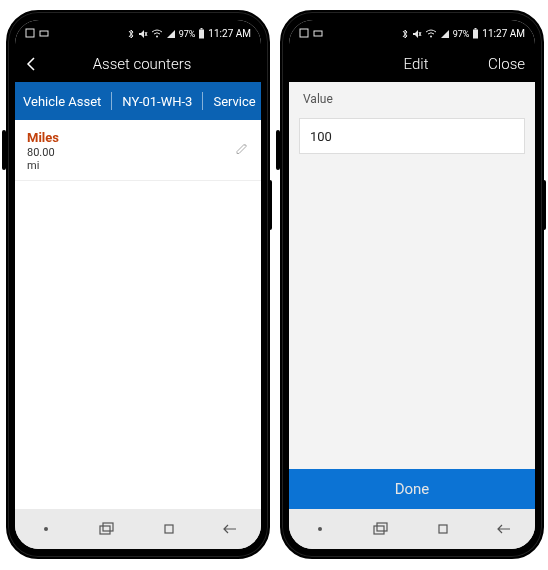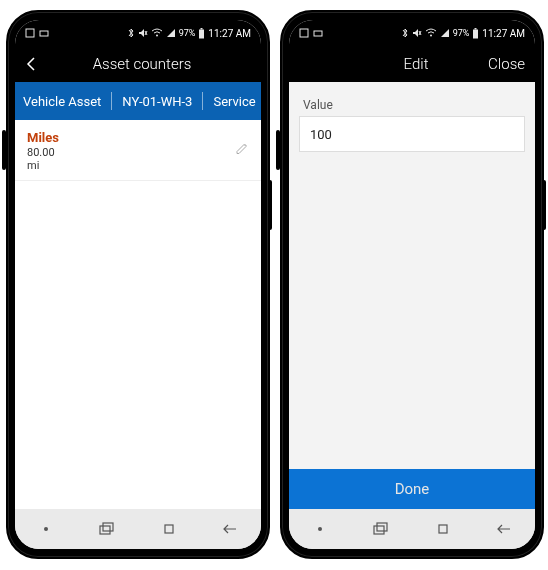--- a/index.html
+++ b/index.html
@@ -52,21 +52,21 @@
     background: #000;
     color: #fff;
     font-size: 10px;
     display: flex;
     align-items: center;
     padding: 0 10px 0 10px;
     justify-content: space-between;
   }
   .status-left, .status-right {
     display: flex;
-    align-items: center;
+    align-items: flex-end;
     gap: 4px;
   }
   .status-right { gap: 3px; }
   .stat-icon { opacity: 0.9; display:inline-flex; }
 
   
   .title-bar {
     height: 36px;
     background: #000;
     color: #fff;
@@ -144,33 +144,33 @@
   .edit-icon {
     position: absolute;
     right: 12px;
     top: 50%;
     transform: translateY(-50%);
     color: #888;
   }
 
   
   .form-area {
-    padding: 16px 0 0 0;
+    padding: 10px 0 0 0;
     background: #f3f3f3;
     flex: 1;
     display: flex;
     flex-direction: column;
   }
   .form-label {
     font-size: 12px;
     color: #555;
     padding: 0 14px 4px 14px;
   }
   .form-input {
-    margin: 0 10px;
+    margin: 8px 10px;
     height: 34px;
     background: #fff;
     border: 1px solid #ddd;
     font-size: 13px;
     padding: 0 10px;
     display:flex;
     align-items:center;
     color:#222;
   }
 

